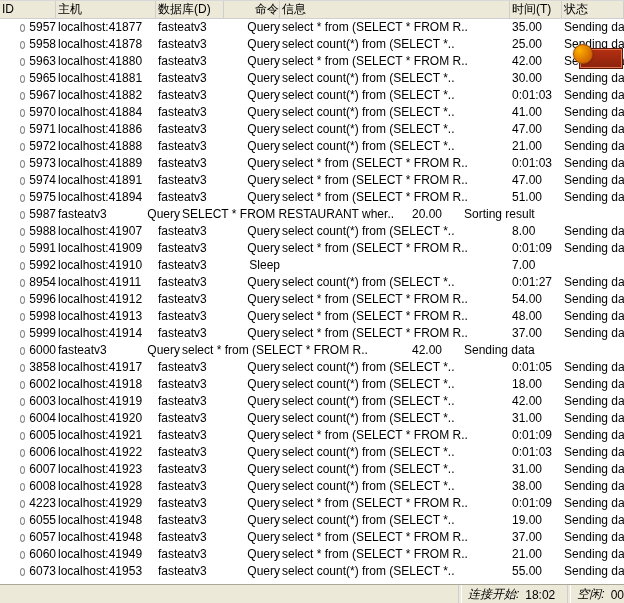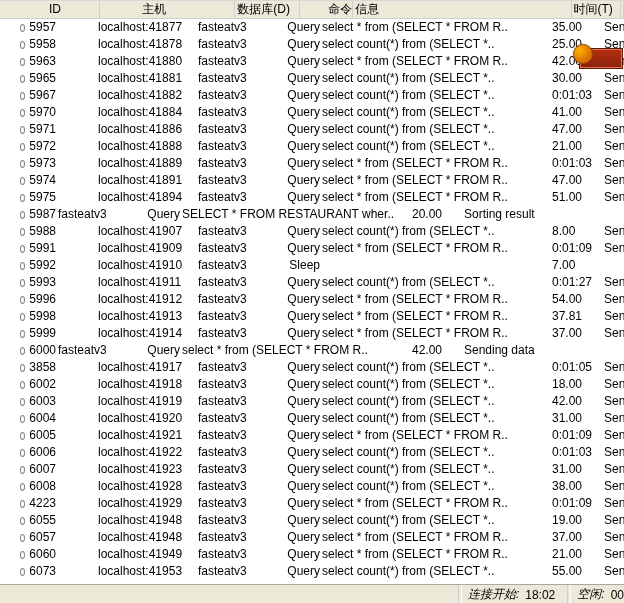--- a/index.html
+++ b/index.html
@@ -1,23 +1,23 @@
 <!DOCTYPE html>
 <html><head>
 <meta charset="utf-8">
 <style>
   html,body{margin:0;padding:0;font-family:"SimSun","Microsoft YaHei",Arial,sans-serif;font-size:12px;background:#fff;color:#000;}
   .wrap{width:624px;height:603px;display:flex;flex-direction:column;border-top:1px solid #d8d8d8;}
   .grid{flex:1;overflow:hidden;}
   .hdr,.row{display:flex;align-items:center;height:17px;line-height:17px;white-space:nowrap;}
-  .hdr{background:#ece9d8;border-bottom:1px solid #cfcfcf;color:#000;padding-left:47px;}
+  .hdr{background:#ece9d8;border-bottom:1px solid #cfcfcf;color:#000;}
   .hdr .cell{border-right:1px solid #cfcfcf;box-sizing:border-box;padding-left:2px;}
   .cell{overflow:hidden;text-overflow:clip;box-sizing:border-box;padding-left:2px;}
   .cid{width:56px;padding-left:20px;display:flex;align-items:center;}
-  .chost{width:100px;margin-left:40px;}
+  .chost{width:100px;}
   .cdb{width:68px;}
   .ccmd{width:56px;text-align:right;}
   .cinfo{width:230px;}
   .ctime{width:52px;}
   .cstate{flex:1;}
   .dot{display:inline-block;width:6px;height:6px;border:1px solid #888;border-radius:50%;margin-right:4px;background:#fff;}
   .overlay{position:absolute;top:48px;left:579px;width:42px;height:19px;background:linear-gradient(180deg,#b53012,#8a220c);border:1px solid #5a1606;box-shadow:inset 0 0 0 1px #e37450;}
   .overlay-icon{position:absolute;top:44px;left:573px;width:18px;height:18px;border-radius:50%;background:radial-gradient(circle at 30% 30%,#ffb000,#d46a00 70%);border:1px solid #a04f00;box-shadow:0 0 2px rgba(0,0,0,.4);}
   .rows{overflow:hidden;}
   .status{height:19px;background:#ece9d8;border-top:1px solid #aca899;display:flex;align-items:center;font-size:12px;}
@@ -217,21 +217,21 @@
             <div class="cell chost">localhost:41910</div>
             <div class="cell cdb">fasteatv3</div>
             <div class="cell ccmd">Sleep</div>
             <div class="cell cinfo"></div>
             <div class="cell ctime">7.00</div>
             <div class="cell cstate"></div>
           </div>
           <div class="row">
             <div class="cell cid">
               <span class="dot"></span>
-              <span>5993</span>
+              <span>8954</span>
             </div>
             <div class="cell chost">localhost:41911</div>
             <div class="cell cdb">fasteatv3</div>
             <div class="cell ccmd">Query</div>
             <div class="cell cinfo">select count(*) from (SELECT *..</div>
             <div class="cell ctime">0:01:27</div>
             <div class="cell cstate">Sending data</div>
           </div>
           <div class="row">
             <div class="cell cid">
@@ -247,21 +247,21 @@
           </div>
           <div class="row">
             <div class="cell cid">
               <span class="dot"></span>
               <span>5998</span>
             </div>
             <div class="cell chost">localhost:41913</div>
             <div class="cell cdb">fasteatv3</div>
             <div class="cell ccmd">Query</div>
             <div class="cell cinfo">select * from (SELECT * FROM R..</div>
-            <div class="cell ctime">37.81</div>
+            <div class="cell ctime">48.00</div>
             <div class="cell cstate">Sending data</div>
           </div>
           <div class="row">
             <div class="cell cid">
               <span class="dot"></span>
               <span>5999</span>
             </div>
             <div class="cell chost">localhost:41914</div>
             <div class="cell cdb">fasteatv3</div>
             <div class="cell ccmd">Query</div>

